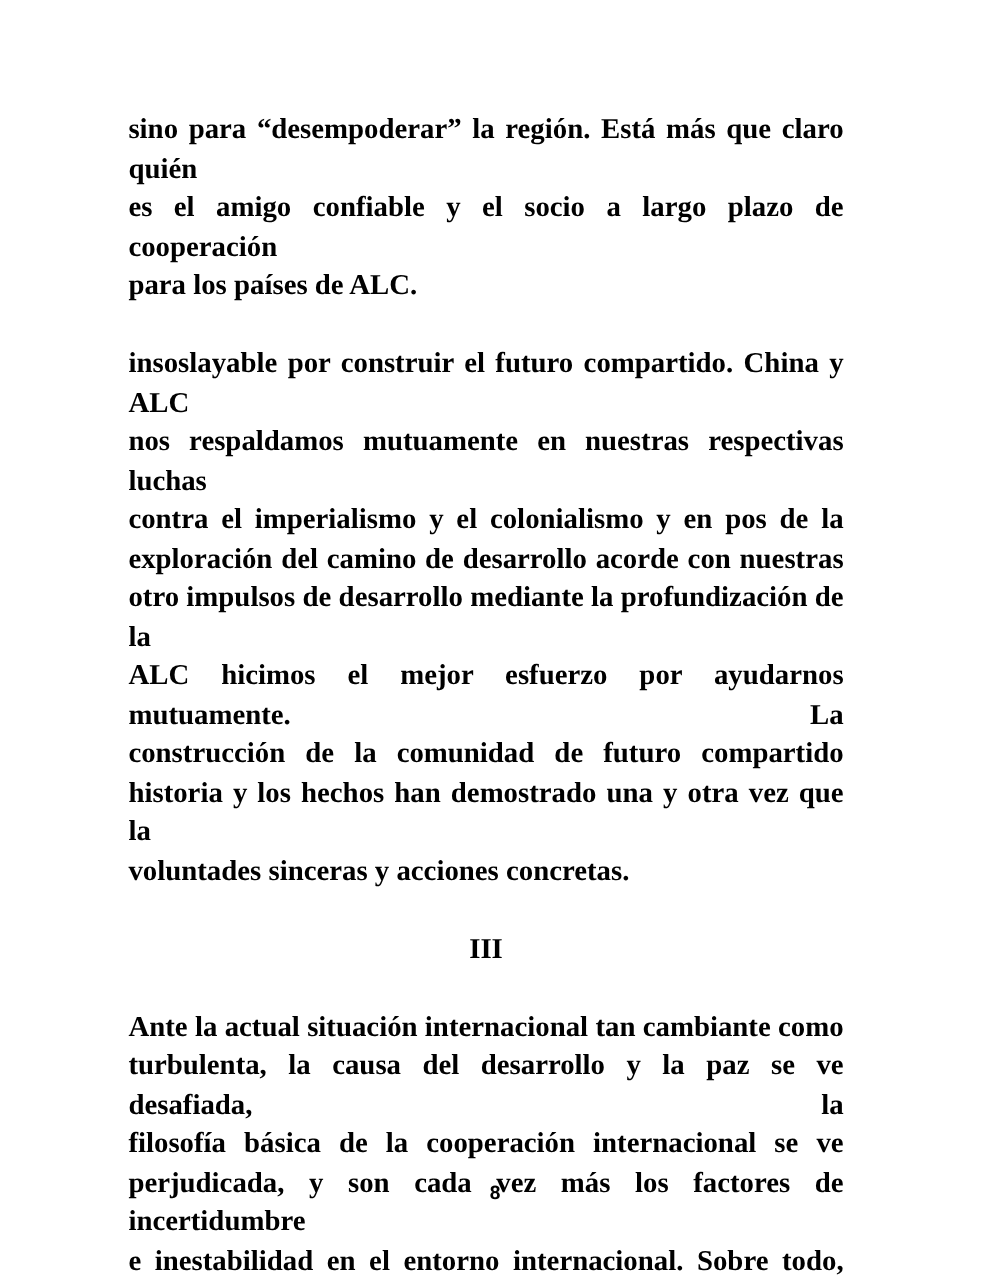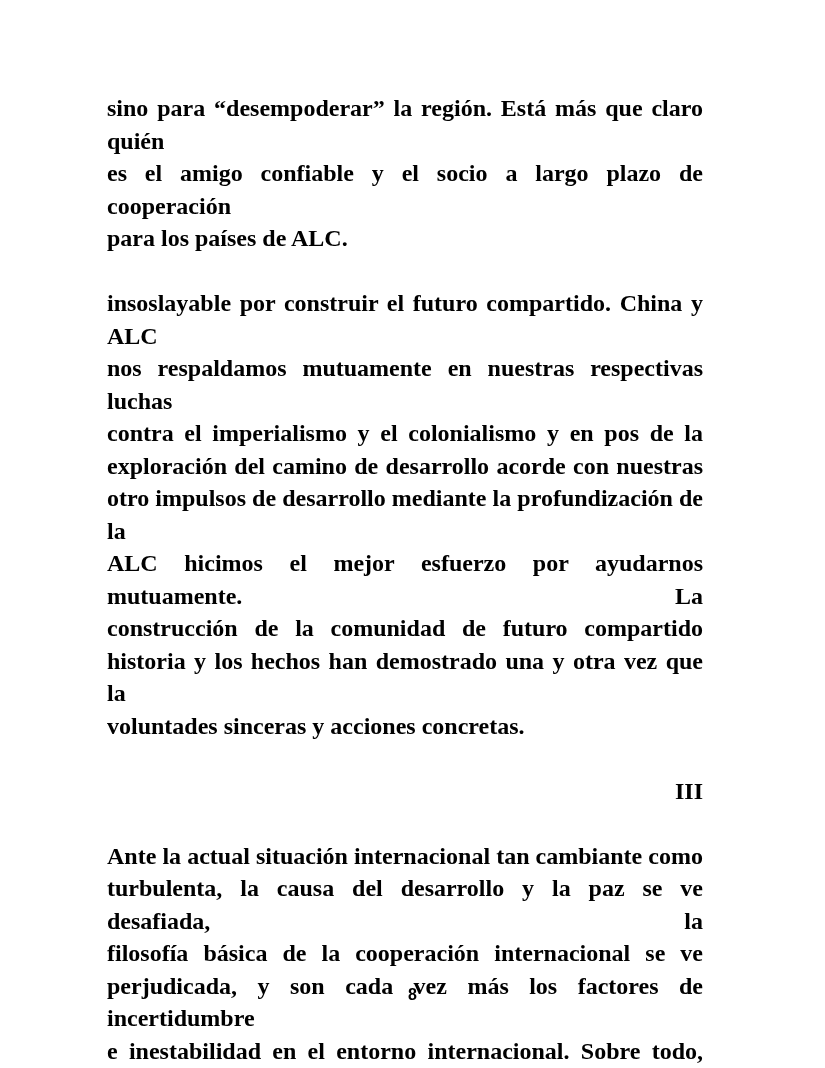--- a/index.html
+++ b/index.html
@@ -24,21 +24,21 @@
   .block { margin: 0 0 32.5px 0; }
   .block:last-child { margin-bottom: 0; margin-top: 12px; }
   .line {
     text-align: justify;
     text-align-last: justify;
   }
   .line.last {
     text-align-last: left;
   }
   .heading {
-    text-align: right;
+    text-align: center;
   }
   .page-footer {
     position: absolute;
     left: 0;
     top: 986px;
     width: 825px;
     text-align: center;
     font-family: "Liberation Sans", "DejaVu Sans", sans-serif;
     font-weight: bold;
     font-size: 16px;

